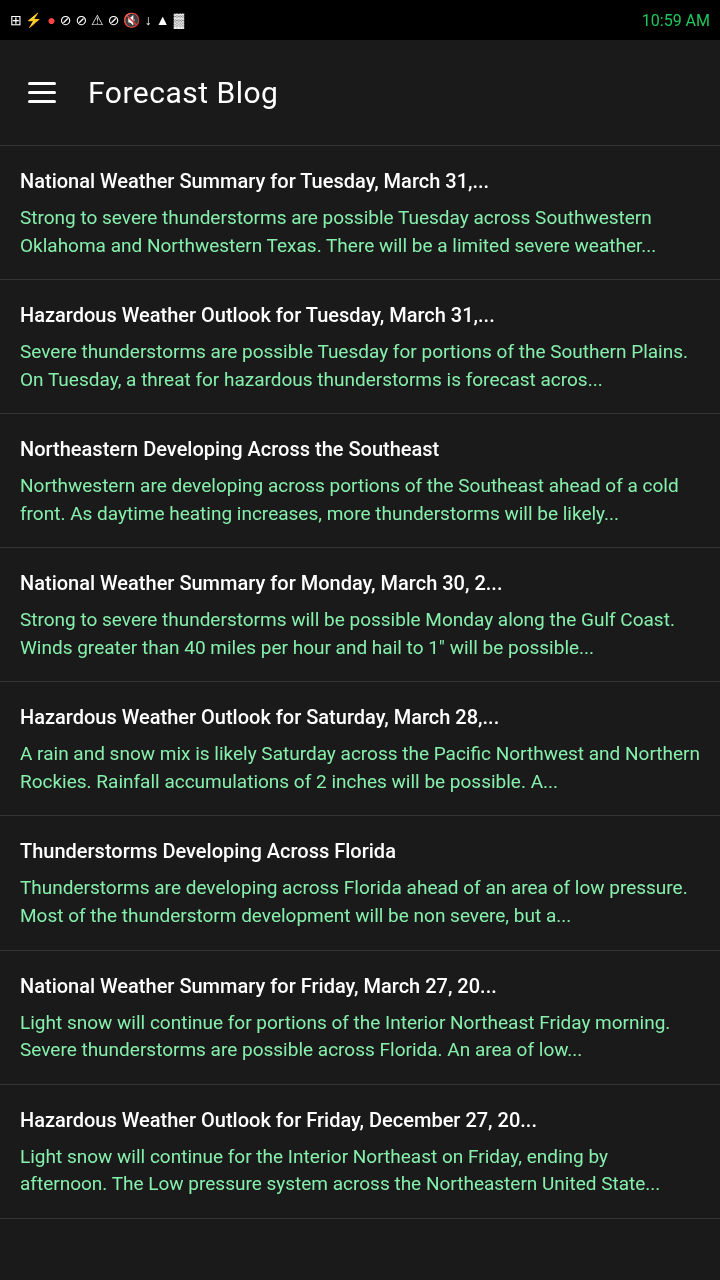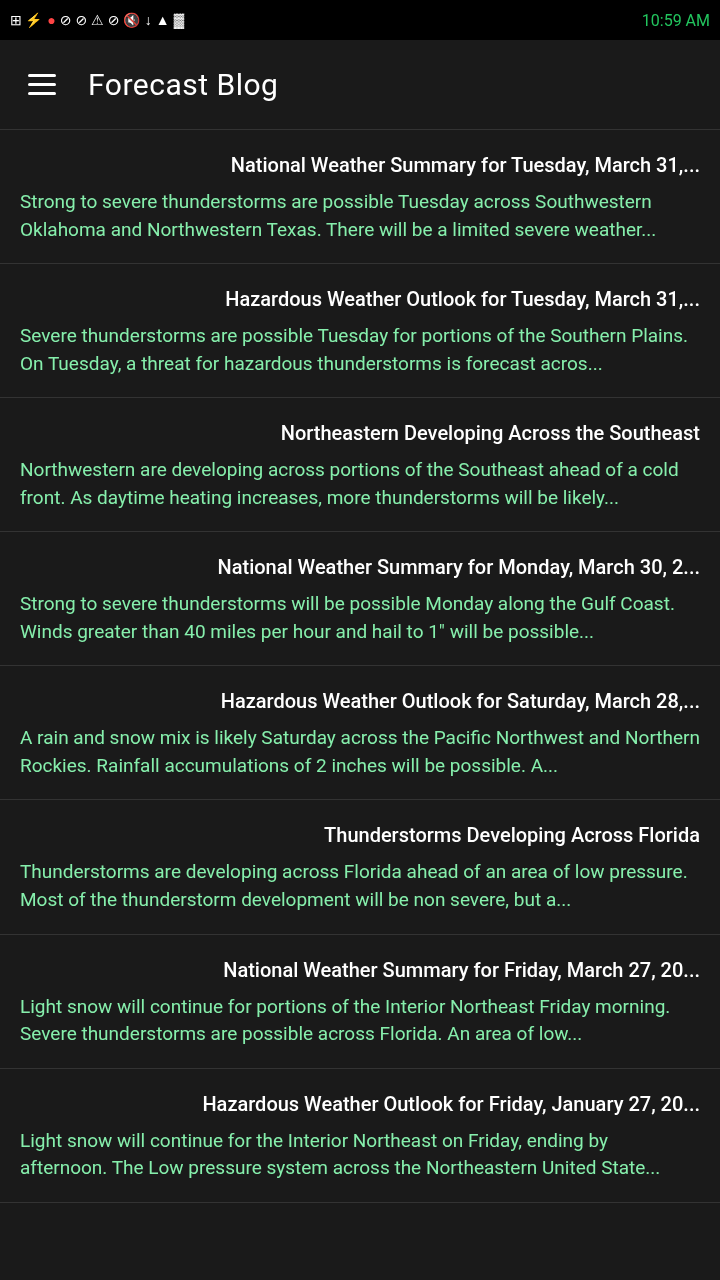--- a/index.html
+++ b/index.html
@@ -41,21 +41,21 @@
 
     .status-time {
       font-size: 16px;
       font-weight: normal;
       color: #22c55e;
     }
 
     
     .header {
       background-color: #1a1a1a;
-      height: 90px;
+      height: 106px;
       display: flex;
       align-items: center;
       padding: 0 20px;
       gap: 24px;
       border-bottom: 1px solid #333;
     }
 
     .menu-icon {
       display: flex;
       flex-direction: column;
@@ -95,21 +95,20 @@
 
     .news-title {
       font-size: 20px;
       font-weight: 500;
       color: #ffffff;
       margin-bottom: 10px;
       line-height: 1.3;
       white-space: nowrap;
       overflow: hidden;
       text-overflow: ellipsis;
-      text-align: right;
     }
 
     .news-excerpt {
       font-size: 19px;
       color: #86efac;
       line-height: 1.45;
       display: -webkit-box;
       -webkit-line-clamp: 2;
       -webkit-box-orient: vertical;
       overflow: hidden;
@@ -168,16 +167,16 @@
   </div>
     <div class="news-item">
     <div class="news-title">Thunderstorms Developing Across Florida</div>
     <div class="news-excerpt">Thunderstorms are developing across Florida ahead of an area of low pressure. Most of the thunderstorm development will be non severe, but a...</div>
   </div>
     <div class="news-item">
     <div class="news-title">National Weather Summary for Friday, March 27, 20...</div>
     <div class="news-excerpt">Light snow will continue for portions of the Interior Northeast Friday morning. Severe thunderstorms are possible across Florida. An area of low...</div>
   </div>
     <div class="news-item">
-    <div class="news-title">Hazardous Weather Outlook for Friday, January 27, 20...</div>
+    <div class="news-title">Hazardous Weather Outlook for Friday, December 27, 20...</div>
     <div class="news-excerpt">Light snow will continue for the Interior Northeast on Friday, ending by afternoon. The Low pressure system across the Northeastern United State...</div>
   </div>
   </div>
 
 </body></html>

